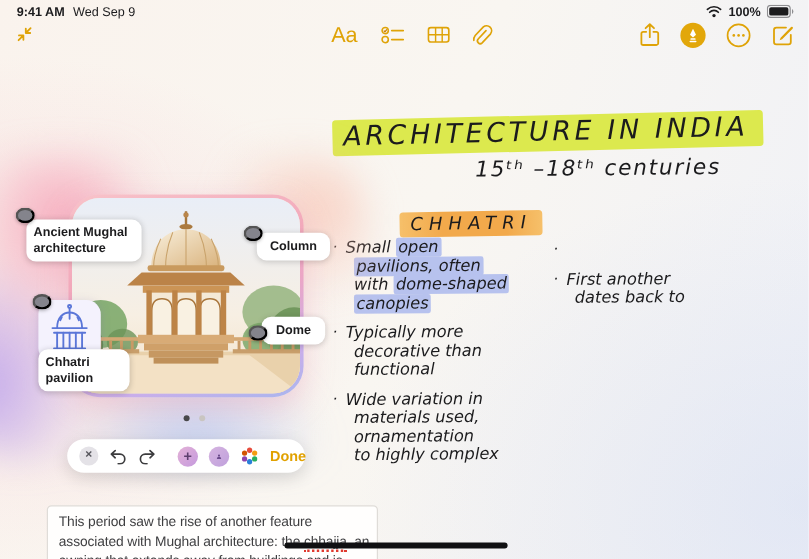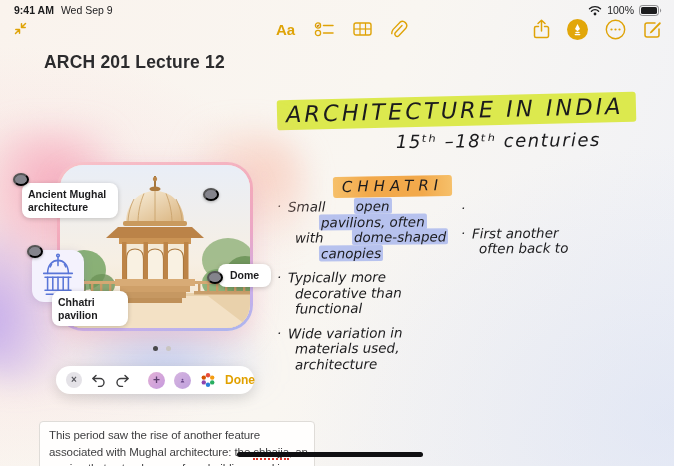--- a/index.html
+++ b/index.html
@@ -9,46 +9,46 @@
       radial-gradient(420px 300px at 2% 55%, rgba(246,197,208,.40), transparent 70%),
       radial-gradient(520px 380px at 100% 90%, rgba(205,215,240,.38), transparent 72%),
       linear-gradient(110deg,#faf3ed 0%,#f9f6f1 50%,#eff1f7 100%);
     font-family:"Liberation Sans",sans-serif;color:#2b2b2d;
   }
   
   .statusbar{position:absolute;top:3px;left:14px;right:12px;height:14px;
     display:flex;justify-content:space-between;align-items:center;font-size:10.5px;color:#1c1c1e;gap:47px;}
   .sb-left{display:flex;gap:7px;align-items:center;}
   .sb-time{font-weight:bold;}
-  .sb-right{display:flex;gap:5px;align-items:center;}
+  .sb-right{display:flex;gap:5px;align-items:flex-start;font-weight:bold;}
   .tb-btn{display:flex;align-items:center;justify-content:center;cursor:pointer;background:none;border:0;padding:0;}
   .tb-left{position:absolute;left:13px;top:21px;}
   .tb-center{position:absolute;left:276px;top:17px;display:flex;gap:19px;align-items:center;height:24px;}
   .tb-right{position:absolute;right:12px;top:17px;display:flex;gap:17px;align-items:center;height:24px;}
-  .aa-label{font-size:15px;font-weight:bold;color:#dfa307;letter-spacing:0;}
+  .aa-label{font-size:18px;font-weight:normal;color:#dfa307;letter-spacing:0;}
   .markup-circle{width:21px;height:21px;border-radius:50%;background:#e2a70a;display:flex;align-items:center;justify-content:center;}
   
   .note-title{position:absolute;left:44px;top:52px;font-size:17.5px;font-weight:bold;color:#2b2b2d;letter-spacing:.2px;}
   
   .hw{font-family:"DejaVu Sans",sans-serif;font-style:italic;color:#1b1b1d;}
   .hw-heading{position:absolute;left:277px;top:96px;transform:rotate(-1.4deg);}
   .hw-heading .hl-yellow{display:inline-block;background:#dce94e;border-radius:3px;padding:1px 12px 3px 9px;
     font-size:22.5px;letter-spacing:3px;}
   .hw-subheading{position:absolute;left:396px;top:130px;font-size:18px;letter-spacing:1.5px;transform:rotate(-.6deg);}
   .hw-section{position:absolute;left:333px;top:176px;transform:rotate(-1deg);}
   .hw-section .hl-orange{display:inline-block;background:linear-gradient(90deg,#f6c06a,#f2a94b 30%,#f2a94b 75%,#f6c06a);
     border-radius:3px;padding:1px 9px 2px 9px;font-size:15px;letter-spacing:5px;}
   .hw-col{position:absolute;font-size:13.5px;line-height:15.5px;}
   .hw-col-left{left:277px;top:199px;width:192px;}
   .hw-col-right{left:461px;top:201px;width:208px;}
   .hw-bullet{display:flex;gap:6px;margin-bottom:9px;}
   .hw-marker{width:5px;font-size:13px;line-height:15.5px;}
   .hw-line{white-space:nowrap;transform:rotate(-.5deg);}
   .hw-line.cont{padding-left:7px;}
-  .hl-blue{background:#b7c2ee;border-radius:2px;padding:0 2px;margin-left:24px;}
+  .hl-blue{background:#b7c2ee;border-radius:2px;padding:0 2px;}
   
   .glow{position:absolute;left:-34px;top:128px;width:340px;height:256px;border-radius:50px;
     background:
       radial-gradient(110px 120px at 25% 22%, rgba(246,160,182,.85), transparent 70%),
       radial-gradient(130px 150px at 6% 75%, rgba(176,148,238,.75), transparent 70%),
       radial-gradient(150px 120px at 58% 96%, rgba(158,184,243,.6), transparent 72%),
       radial-gradient(120px 110px at 88% 18%, rgba(248,186,168,.6), transparent 70%);
     filter:blur(14px);}
   .img-card-ring{position:absolute;left:57px;top:162px;width:196px;height:169px;border-radius:26px;padding:0;
     background:linear-gradient(165deg,#f8c3ca 0%,#f2a9bb 35%,#eba6c6 55%,#c9aeea 82%,#a9b6ee 100%);
@@ -170,21 +170,20 @@
         </svg>
     </button>
     <button class="tb-btn">
       <svg width="19" height="19" viewBox="0 0 19 19">
           <path d="M12 3 H4 a2 2 0 0 0-2 2 v10 a2 2 0 0 0 2 2 h10 a2 2 0 0 0 2-2 V9" fill="none" stroke="#dfa307" stroke-width="1.5" stroke-linecap="round"></path>
           <path d="M7.5 11.5 L16.2 2.6 a0.9 0.9 0 0 1 1.3 1.3 L8.8 12.8 l-2.1.7 z" fill="#dfa307"></path>
         </svg>
     </button>
   </div>
 
-  <div class="note-title">ARCH 201 Lecture 12</div>
 
   <div class="hw hw-heading">
     <span class="hl-yellow">ARCHITECTURE IN INDIA</span>
   </div>
   <div class="hw hw-subheading">15ᵗʰ –18ᵗʰ centuries</div>
   <div class="hw hw-section">
     <span class="hl-orange">CHHATRI</span>
   </div>
 
   <div class="hw hw-col hw-col-left">
@@ -203,33 +202,34 @@
           <div class="hw-line"><span>Typically more</span></div>
           <div class="hw-line cont"><span>decorative than</span></div>
           <div class="hw-line cont"><span>functional</span></div>
         </div>
       </div>
       <div class="hw-bullet">
         <span class="hw-marker">·</span>
         <div>
           <div class="hw-line"><span>Wide variation in</span></div>
           <div class="hw-line cont"><span>materials used,</span></div>
-          <div class="hw-line cont"><span>architecture</span></div>
+          <div class="hw-line cont"><span>ornamentation</span></div>
+          <div class="hw-line cont"><span>to highly complex</span></div>
         </div>
       </div>
     </div>
   <div class="hw hw-col hw-col-right">
       <div class="hw-bullet">
         <span class="hw-marker">·</span>
       </div>
       <div class="hw-bullet">
         <span class="hw-marker">·</span>
         <div>
           <div class="hw-line"><span>First another</span></div>
-          <div class="hw-line cont"><span>often back to</span></div>
+          <div class="hw-line cont"><span>dates back to</span></div>
         </div>
       </div>
     </div>
 
   <div class="glow"></div>
 
   <div class="img-card-ring">
     <div class="img-card">
       <svg width="190" height="163" viewBox="0 0 190 163" preserveAspectRatio="none">
         <defs>
@@ -315,20 +315,21 @@
 
   <div class="page-dots">
     <span class="dot active"></span>
     <span class="dot inactive"></span>
   </div>
 
   <button class="minus-btn" style="left:13px;top:173px;"></button>
   <div class="tag-pill" style="left:22px;top:183px;width:84px;">Ancient Mughal architecture</div>
 
   <button class="minus-btn" style="left:203px;top:188px;"></button>
+  <div class="tag-pill" style="left:214px;top:194px;padding:5px 11px;">Column</div>
 
   <button class="minus-btn" style="left:207px;top:271px;"></button>
   <div class="tag-pill" style="left:218px;top:264px;padding:5px 12px;">Dome</div>
 
   <div class="sketch-box">
     <svg width="52" height="52" viewBox="0 0 40 40">
       <g fill="none" stroke="#5a76d8" stroke-width="1.2" stroke-linecap="round">
         <line x1="20" y1="5" x2="20" y2="9"></line>
           <circle cx="20" cy="4.2" r="1"></circle>
         <path d="M12 18 C12 11 16 8 20 8 C24 8 28 11 28 18"></path>
@@ -339,21 +340,21 @@
           <line x1="16" y1="21" x2="16" y2="31"></line>
           <line x1="20" y1="21" x2="20" y2="31"></line>
           <line x1="24" y1="21" x2="24" y2="31"></line>
           <line x1="28" y1="21" x2="28" y2="31"></line>
         <line x1="10" y1="31" x2="30" y2="31"></line>
           <line x1="11" y1="34" x2="29" y2="34"></line>
       </g>
     </svg>
   </div>
   <button class="minus-btn" style="left:27px;top:245px;"></button>
-  <div class="tag-pill" style="left:52px;top:291px;width:64px;">Chhatri pavilion</div>
+  <div class="tag-pill" style="left:32px;top:291px;width:64px;">Chhatri pavilion</div>
 
   <div class="float-bar">
     <button class="x-circle">×</button>
     <button class="tb-btn">
       <svg width="15" height="13" viewBox="0 0 15 13">
           <path d="M5 1.5 L1.8 4.5 L5 7.5 M2 4.5 H9 a4 4 0 0 1 0 8 H7.5" fill="none" stroke="#3c3c3e" stroke-width="1.4" stroke-linecap="round" stroke-linejoin="round"></path>
         </svg>
     </button>
     <button class="tb-btn">
       <svg width="15" height="13" viewBox="0 0 15 13">

